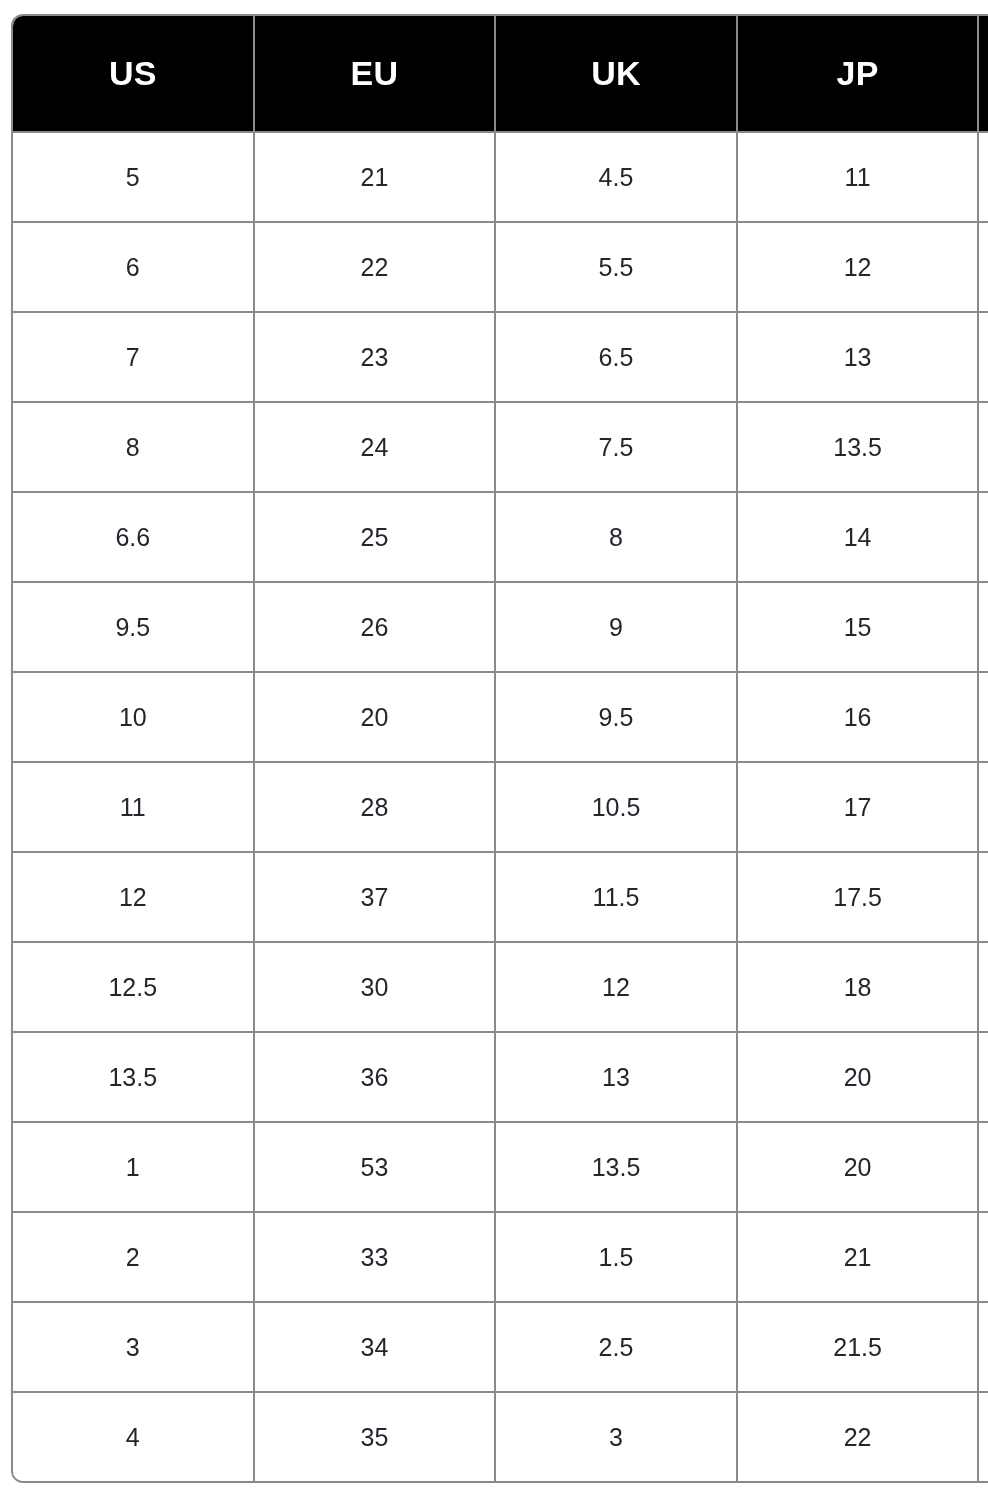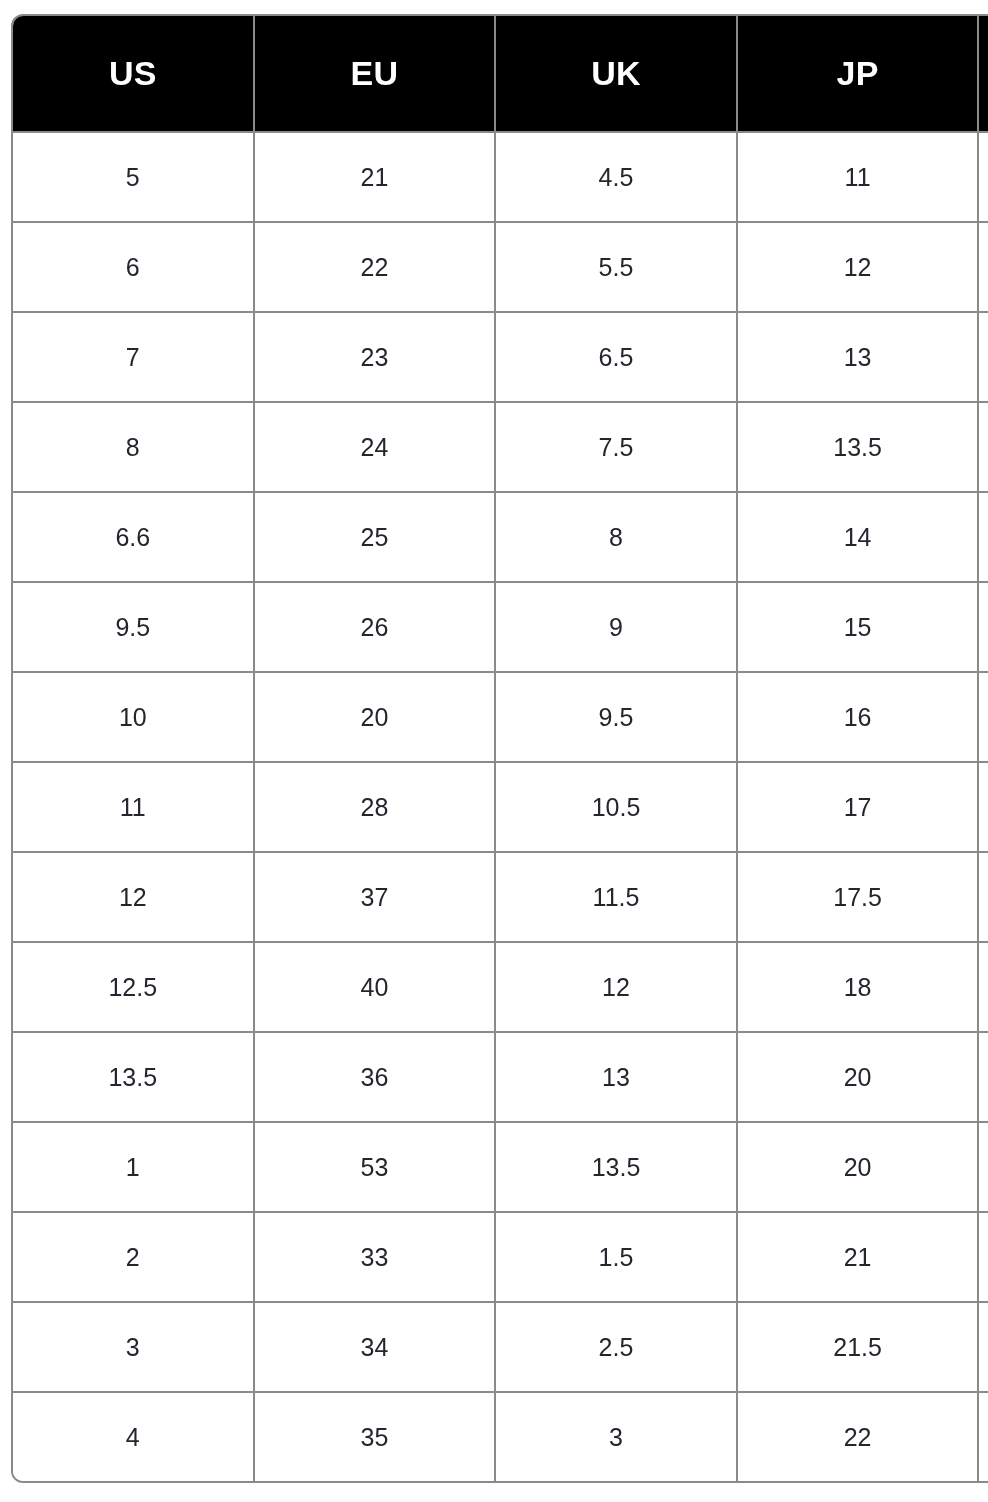--- a/index.html
+++ b/index.html
@@ -150,21 +150,21 @@
         </tr>
         <tr>
           <td>12</td>
           <td>37</td>
           <td>11.5</td>
           <td>17.5</td>
           <td></td>
         </tr>
         <tr>
           <td>12.5</td>
-          <td>40</td>
+          <td>30</td>
           <td>12</td>
           <td>18</td>
           <td></td>
         </tr>
         <tr>
           <td>13.5</td>
           <td>36</td>
           <td>13</td>
           <td>20</td>
           <td></td>

